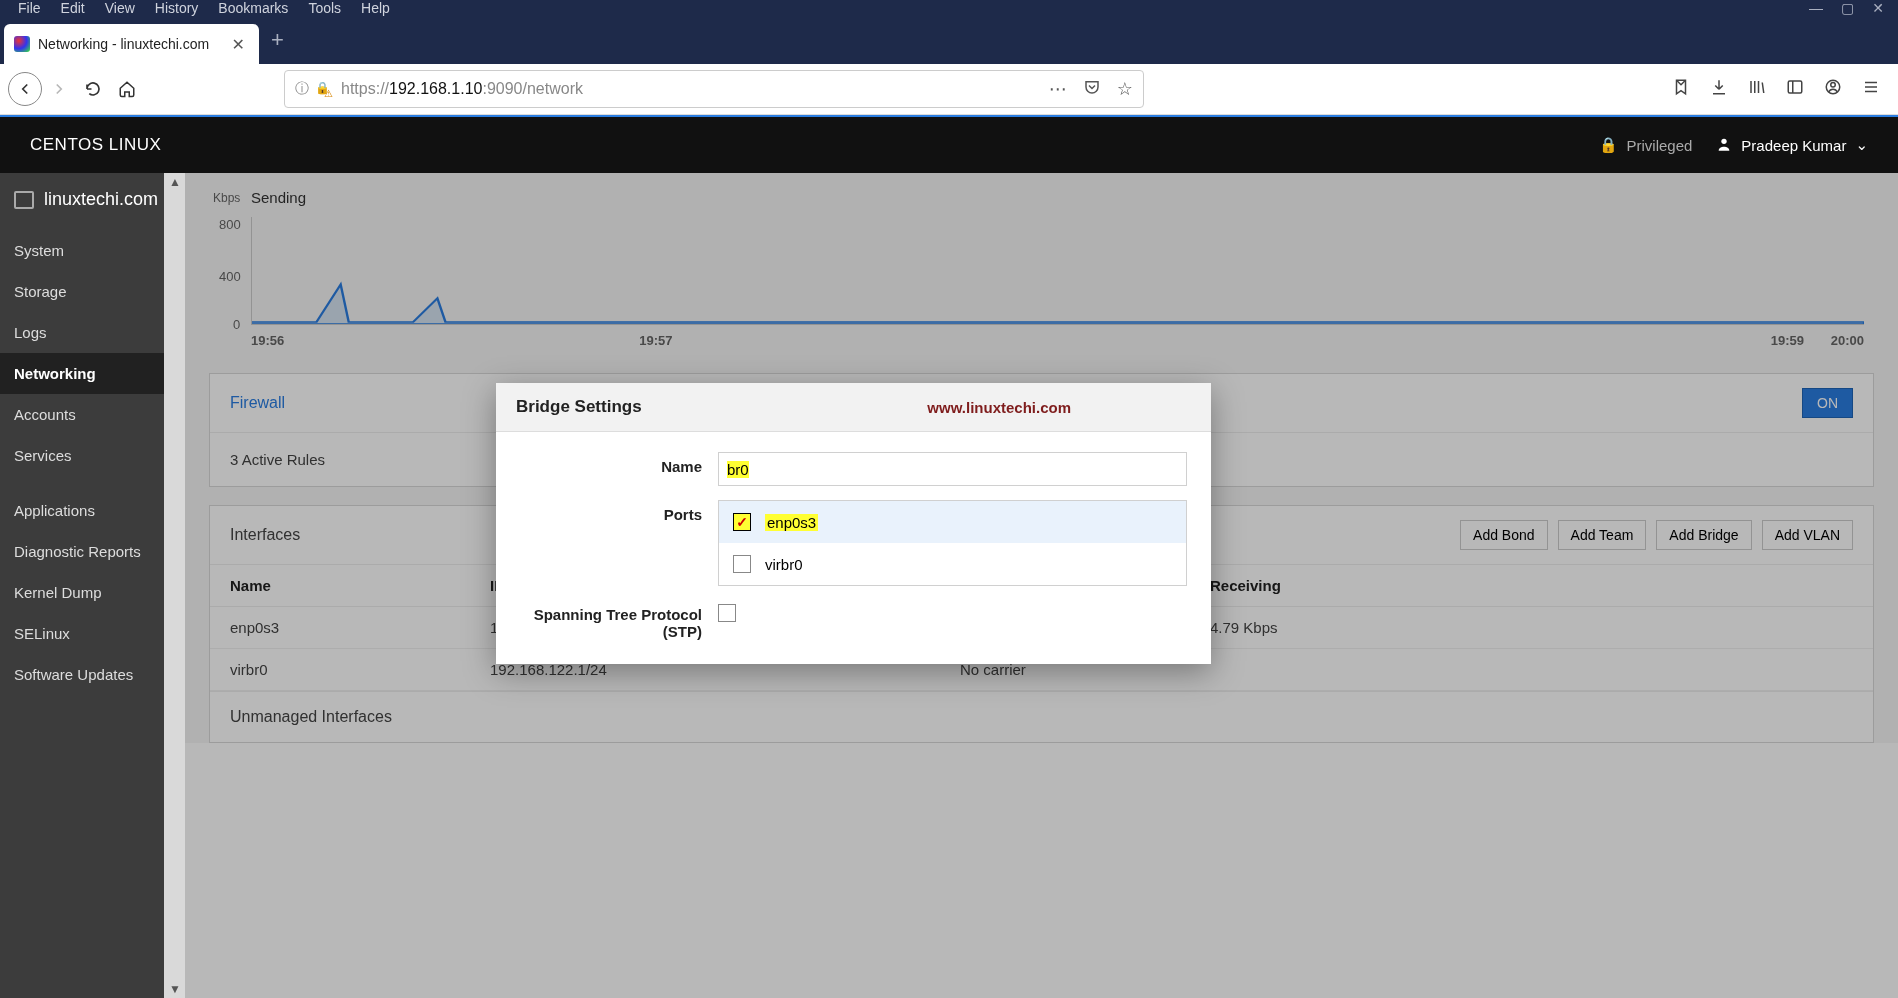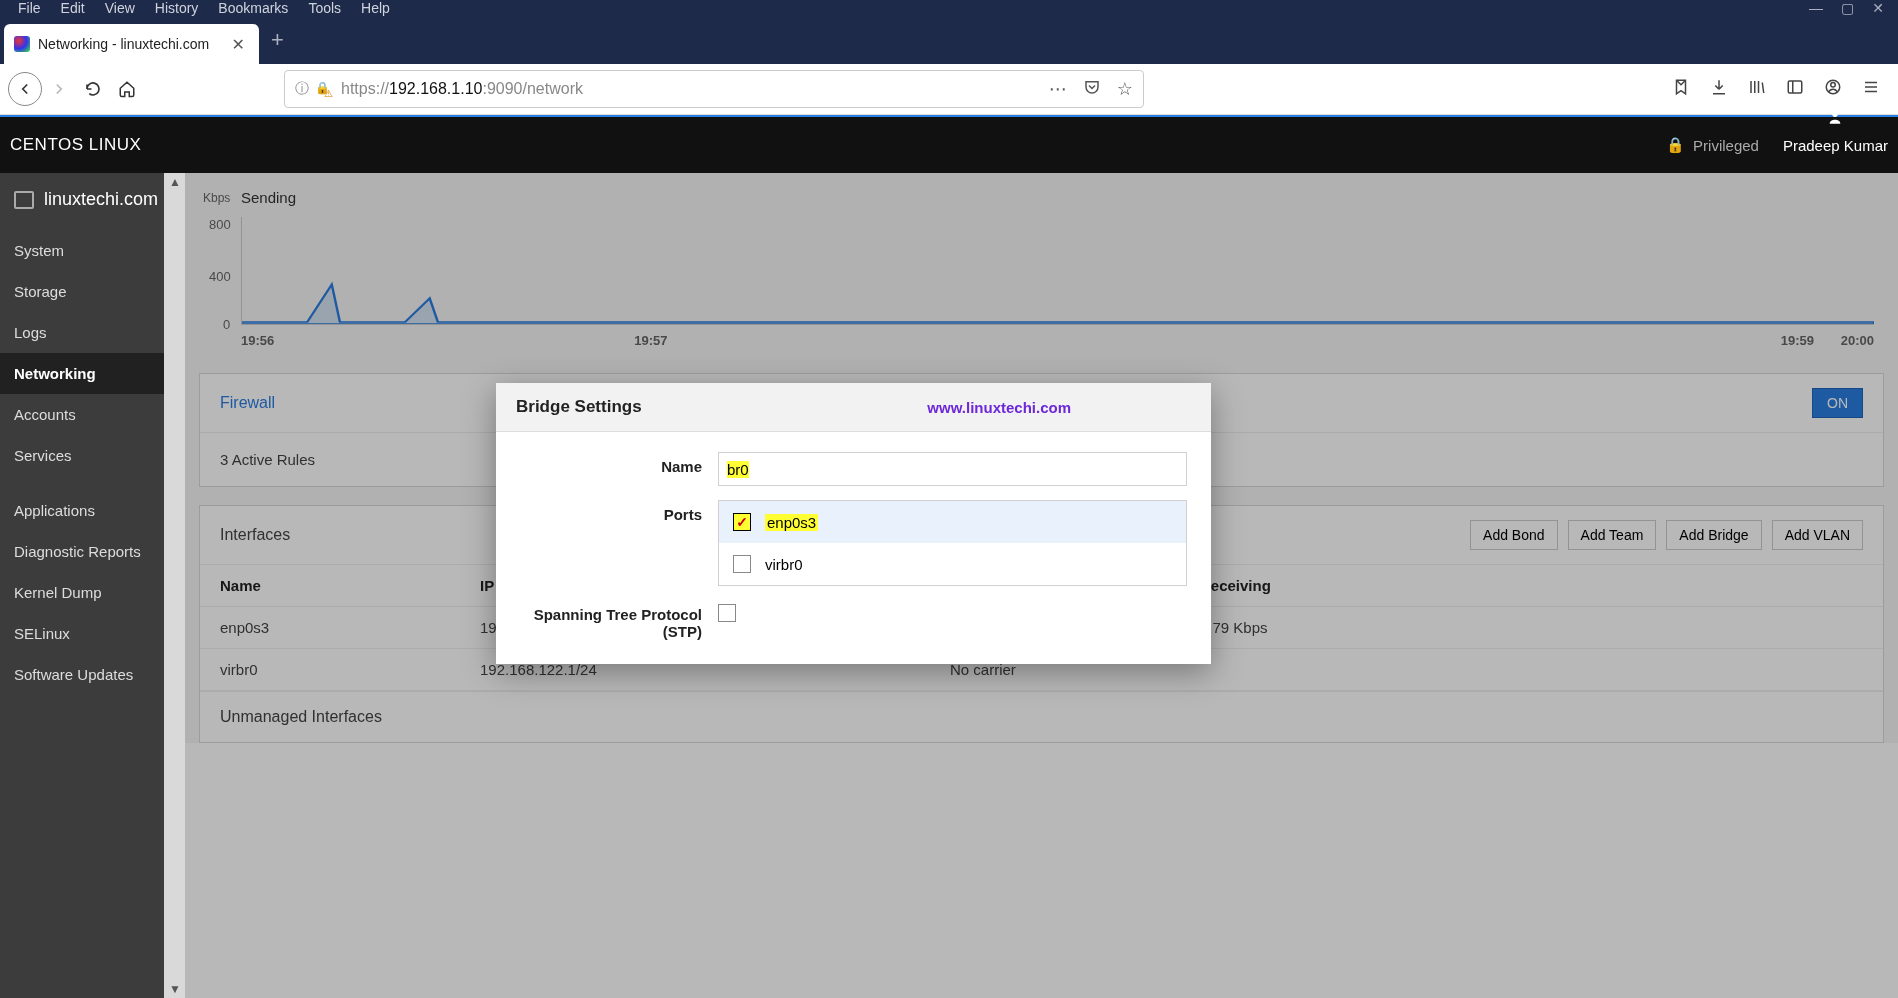--- a/index.html
+++ b/index.html
@@ -28,41 +28,41 @@
   .url-input-wrap .lock-warn::before { content: "🔒"; font-size: 12px; color: #888; position: absolute; top: 0; left: 0; }
   .url-input-wrap .lock-warn::after { content: "⚠"; font-size: 10px; color: #d78400; position: absolute; bottom: -2px; right: -2px; }
   .url-text { flex: 1; color: #888; font-size: 16px; }
   .url-text .host { color: #111; font-weight: 400; }
   .url-right-icons { display: flex; align-items: center; gap: 16px; color: #555; font-size: 18px; }
   .toolbar-right { margin-left: auto; display: flex; align-items: center; gap: 20px; color: #444; font-size: 18px; padding: 0 10px; }
 
   .accent-line { height: 2px; background: #2a7de1; }
 
   
-  .cockpit-header { background: #111; color: #fff; height: 56px; display: flex; align-items: center; padding: 0 10px; }
+  .cockpit-header { background: #111; color: #fff; height: 56px; display: flex; align-items: center; padding: 0 30px; }
   .cockpit-header .brand { font-size: 17px; letter-spacing: 0.5px; }
   .cockpit-header .right { margin-left: auto; display: flex; align-items: center; gap: 24px; color: #aaa; font-size: 15px; }
-  .cockpit-header .right .user { color: #fff; display: flex; align-items: center; gap: 9px; flex-direction: column; }
+  .cockpit-header .right .user { color: #fff; display: flex; align-items: center; gap: 9px; }
   .cockpit-header .priv { display: flex; align-items: center; gap: 8px; }
 
   
   .main { display: flex; height: calc(998px - 16px - 48px - 51px - 2px - 56px); position: relative; }
   .sidebar { width: 185px; background: #3c3c3c; color: #ddd; display: flex; flex-direction: column; font-size: 15px; position: relative; }
   .sidebar::after { content: ""; position: absolute; right: 0; top: 0; bottom: 0; width: 21px; background: #d9d9d9; }
   .sidebar .scroll-arrow-up, .sidebar .scroll-arrow-down { position: absolute; right: 4px; color: #555; font-size: 12px; z-index: 2; }
   .sidebar .scroll-arrow-up { top: 2px; }
   .sidebar .scroll-arrow-down { bottom: 2px; }
 
   .sidebar-host { display: flex; align-items: center; gap: 10px; padding: 16px 14px 20px; font-size: 18px; color: #fff; }
   .sidebar-host .host-icon { width: 20px; height: 18px; border: 2px solid #aaa; border-radius: 2px; }
   .sidebar-item { padding: 12px 14px; cursor: pointer; color: #ddd; }
   .sidebar-item.active { background: #212121; color: #fff; font-weight: 600; }
   .sidebar-gap { height: 14px; }
 
-  .content { flex: 1; background: #f5f5f5; padding: 0 14px; overflow: auto; }
+  .content { flex: 1; background: #f5f5f5; padding: 0 24px; overflow: auto; }
 
   .chart-area { padding-top: 12px; display: flex; }
   .chart { flex: 1; position: relative; height: 170px; }
   .chart .kbps-label { position: absolute; top: 6px; left: 4px; font-size: 12px; color: #666; }
   .chart .sending-label { position: absolute; top: 4px; left: 42px; font-size: 15px; color: #333; }
   .chart .y800 { position: absolute; top: 32px; left: 10px; font-size: 13px; color: #666; }
   .chart .y400 { position: absolute; top: 84px; left: 10px; font-size: 13px; color: #666; }
   .chart .y0 { position: absolute; top: 132px; left: 24px; font-size: 13px; color: #666; }
   .chart .plot { position: absolute; left: 42px; right: 10px; top: 32px; height: 108px; border-left: 1px solid #ccc; border-bottom: 1px solid #ccc; }
   .chart .plot svg { width: 100%; height: 100%; }
@@ -82,21 +82,21 @@
   .interfaces-header .btns button { background: #fff; border: 1px solid #ccc; padding: 6px 12px; font-size: 14px; cursor: pointer; }
 
   table.interfaces { width: 100%; border-collapse: collapse; }
   table.interfaces th { text-align: left; padding: 12px 20px; font-size: 15px; color: #222; font-weight: 700; border-top: 1px solid #eee; border-bottom: 1px solid #eee; }
   table.interfaces td { padding: 12px 20px; font-size: 15px; color: #444; border-bottom: 1px solid #f0f0f0; }
 
   .unmanaged-header { padding: 16px 20px; font-size: 16px; color: #444; border-top: 1px solid #eee; }
   .modal { position: absolute; top: 210px; left: 496px; width: 715px; background: #fff; z-index: 60; box-shadow: 0 8px 30px rgba(0,0,0,0.35); }
   .modal-header { background: #f2f2f2; padding: 14px 20px; display: flex; align-items: center; border-bottom: 1px solid #ddd; }
   .modal-header .m-title { font-weight: 700; color: #222; font-size: 17px; }
-  .modal-header .m-link { margin-left: auto; margin-right: 120px; color: #6d28d9; font-weight: 700; font-size: 15px; }
+  .modal-header .m-link { margin-left: auto; margin-right: 120px; color: #7f1d1d; font-weight: 700; font-size: 15px; }
   .modal-body { padding: 20px 24px 10px 24px; }
   .fieldrow { display: flex; align-items: flex-start; margin-bottom: 14px; }
   .fieldrow .flabel { width: 198px; text-align: right; padding-right: 16px; padding-top: 6px; font-weight: 700; color: #222; font-size: 15px; }
   .fieldrow .fctrl { flex: 1; }
   .text-input { width: 100%; height: 34px; border: 1px solid #d0d0d0; padding: 0 8px; font-size: 15px; }
   .text-input .highlight { background: #ffff33; }
   .ports-list { border: 1px solid #d0d0d0; }
   .port-item { display: flex; align-items: center; padding: 12px 14px; font-size: 15px; }
   .port-item.selected { background: #e9f2fc; }
   .port-item .cb { width: 18px; height: 18px; border: 1px solid #888; margin-right: 14px; display: flex; align-items: center; justify-content: center; font-size: 14px; }

